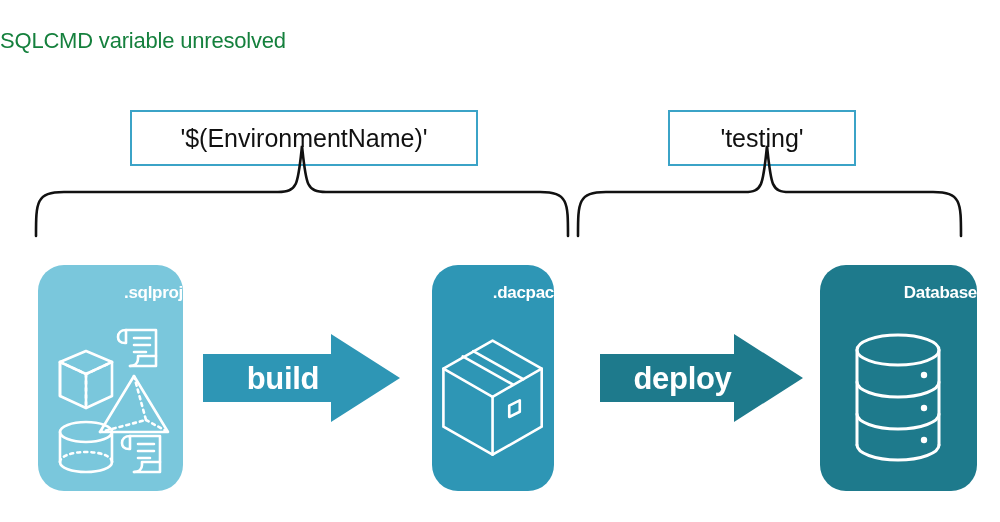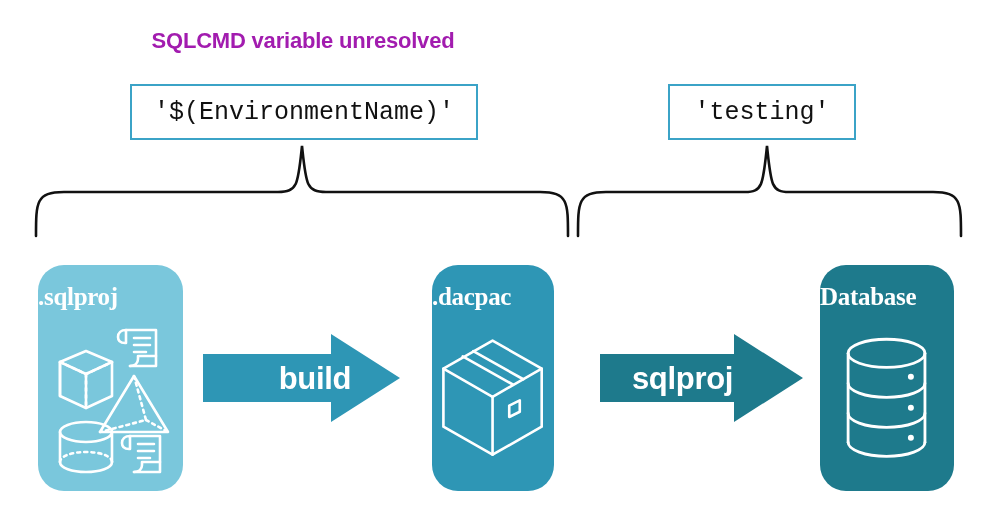--- a/index.html
+++ b/index.html
@@ -17,51 +17,51 @@
     position: relative;
     width: 1000px;
     height: 522px;
     background: #ffffff;
   }
 
   
   .heading {
     position: absolute;
     font-family: "Liberation Sans", sans-serif;
-    font-weight: bold;
+    font-weight: normal;
     font-size: 22px;
-    color: #a21caf;
+    color: #15803d;
     letter-spacing: -0.2px;
     white-space: nowrap;
-    text-align: center;
   }
   #heading-unresolved {
     left: 0px;
     top: 28px;
     width: 606px;
   }
   #heading-set {
     left: 578px;
     top: 28px;
     width: 386px;
   }
 
   
   .code-box {
     position: absolute;
     box-sizing: border-box;
     border: 2px solid #3BA3C7;
     background: #ffffff;
-    font-family: Liberation Mono, monospace;
+    font-family: Liberation Sans, sans-serif;
     font-size: 25px;
     color: #111111;
     display: flex;
     align-items: center;
     justify-content: center;
     white-space: nowrap;
+    margin-top: 26px;
   }
   #code-box-unresolved {
     left: 130px;
     top: 84px;
     width: 348px;
     height: 56px;
   }
   #code-box-set {
     left: 668px;
     top: 84px;
@@ -81,31 +81,31 @@
   
   .entity-box {
     position: absolute;
     top: 265px;
     height: 226px;
     border-radius: 26px;
     overflow: hidden;
   }
   #entity-sqlproj  { left: 38px;  width: 145px; background: #7AC7DC; }
   #entity-dacpac   { left: 432px; width: 122px; background: #2E96B5; }
-  #entity-database { left: 820px; width: 134px; background: #1E7A8C; }
+  #entity-database { left: 820px; width: 157px; background: #1E7A8C; }
 
   .entity-label {
     position: absolute;
     top: 18px;
     left: 0;
     width: 100%;
-    text-align: left;
-    font-family: Liberation Serif, serif;
+    text-align: right;
+    font-family: Liberation Sans, sans-serif;
     font-weight: bold;
-    font-size: 25px;
+    font-size: 17px;
     color: #ffffff;
     white-space: nowrap;
     letter-spacing: -0.3px;
   }
   .entity-art {
     position: absolute;
     left: 0;
     top: 55px;
     width: 100%;
   }
@@ -120,21 +120,21 @@
 
   .arrow-label {
     position: absolute;
     font-family: "Liberation Sans", sans-serif;
     font-weight: bold;
     font-size: 31px;
     color: #ffffff;
     white-space: nowrap;
     letter-spacing: -0.3px;
   }
-  #arrow-build-label  { left: 203px; top: 361px; width: 160px; text-align: center; padding-left: 32px; }
+  #arrow-build-label  { left: 203px; top: 361px; width: 160px; text-align: center; }
   #arrow-deploy-label { left: 600px; top: 361px; width: 165px; text-align: center; }
 </style>
 </head>
 <body>
 
 <div id="stage">
 
   <div class="heading" id="heading-unresolved">SQLCMD variable unresolved</div>
 
 
@@ -242,15 +242,15 @@
   </div>
 
   <svg class="arrow" id="arrow-build" width="197" height="88" viewBox="0 0 197 88">
     <polygon points="0,20 128,20 128,0 197,44 128,88 128,68 0,68" fill="#2E96B5"></polygon>
   </svg>
   <div class="arrow-label" id="arrow-build-label">build</div>
 
   <svg class="arrow" id="arrow-deploy" width="203" height="88" viewBox="0 0 203 88">
     <polygon points="0,20 134,20 134,0 203,44 134,88 134,68 0,68" fill="#1E7A8C"></polygon>
   </svg>
-  <div class="arrow-label" id="arrow-deploy-label">sqlproj</div>
+  <div class="arrow-label" id="arrow-deploy-label">deploy</div>
 
 </div>
 
 </body></html>

